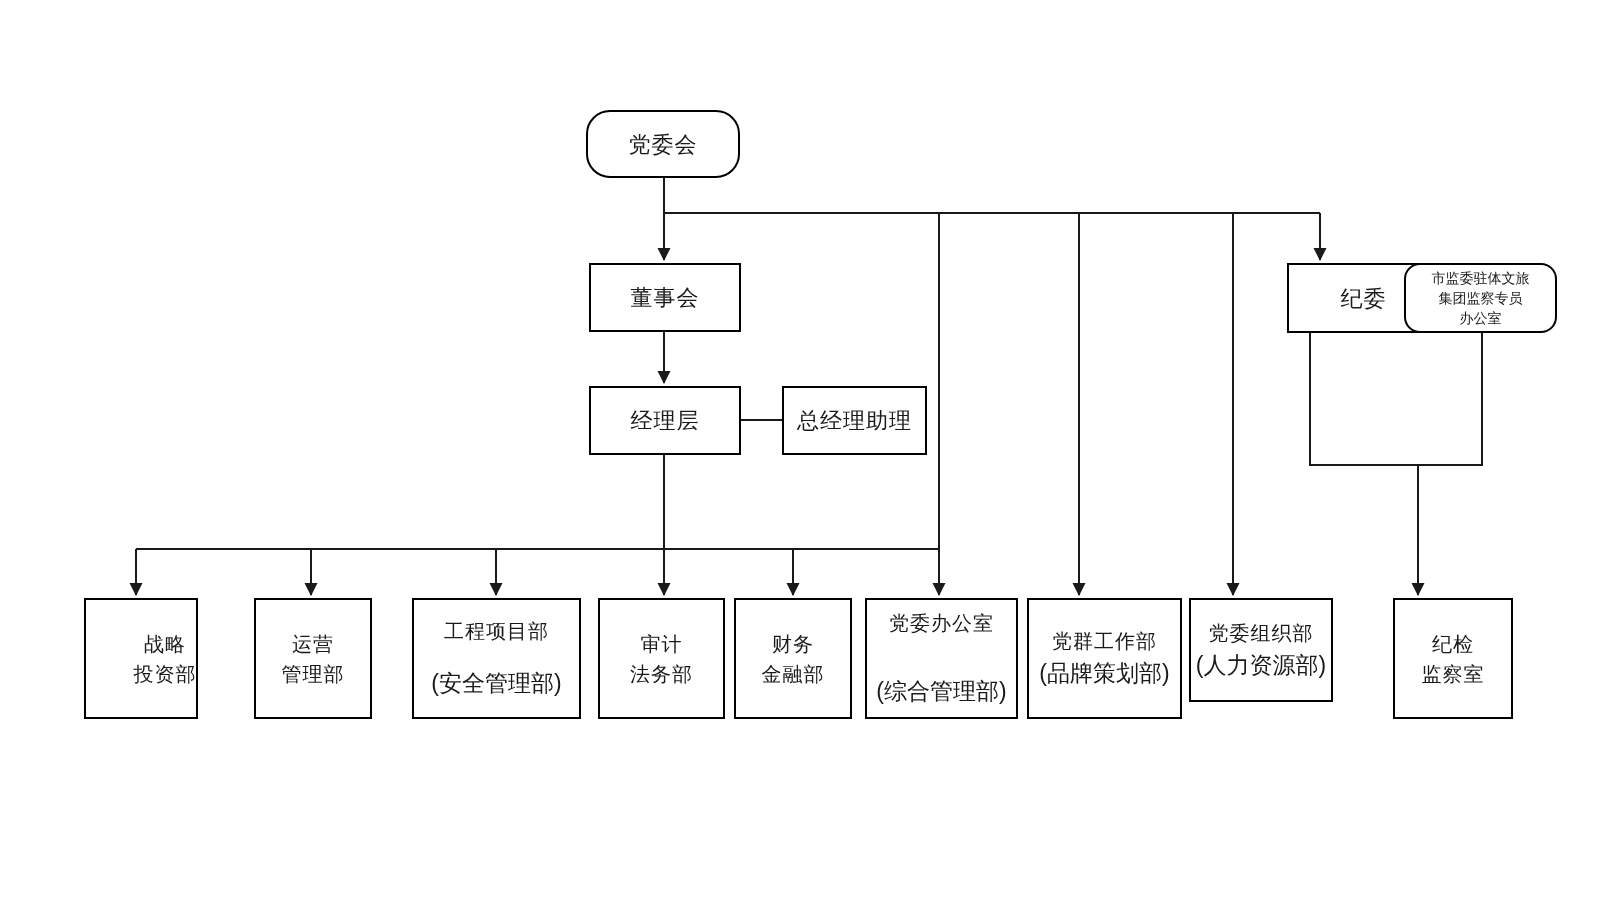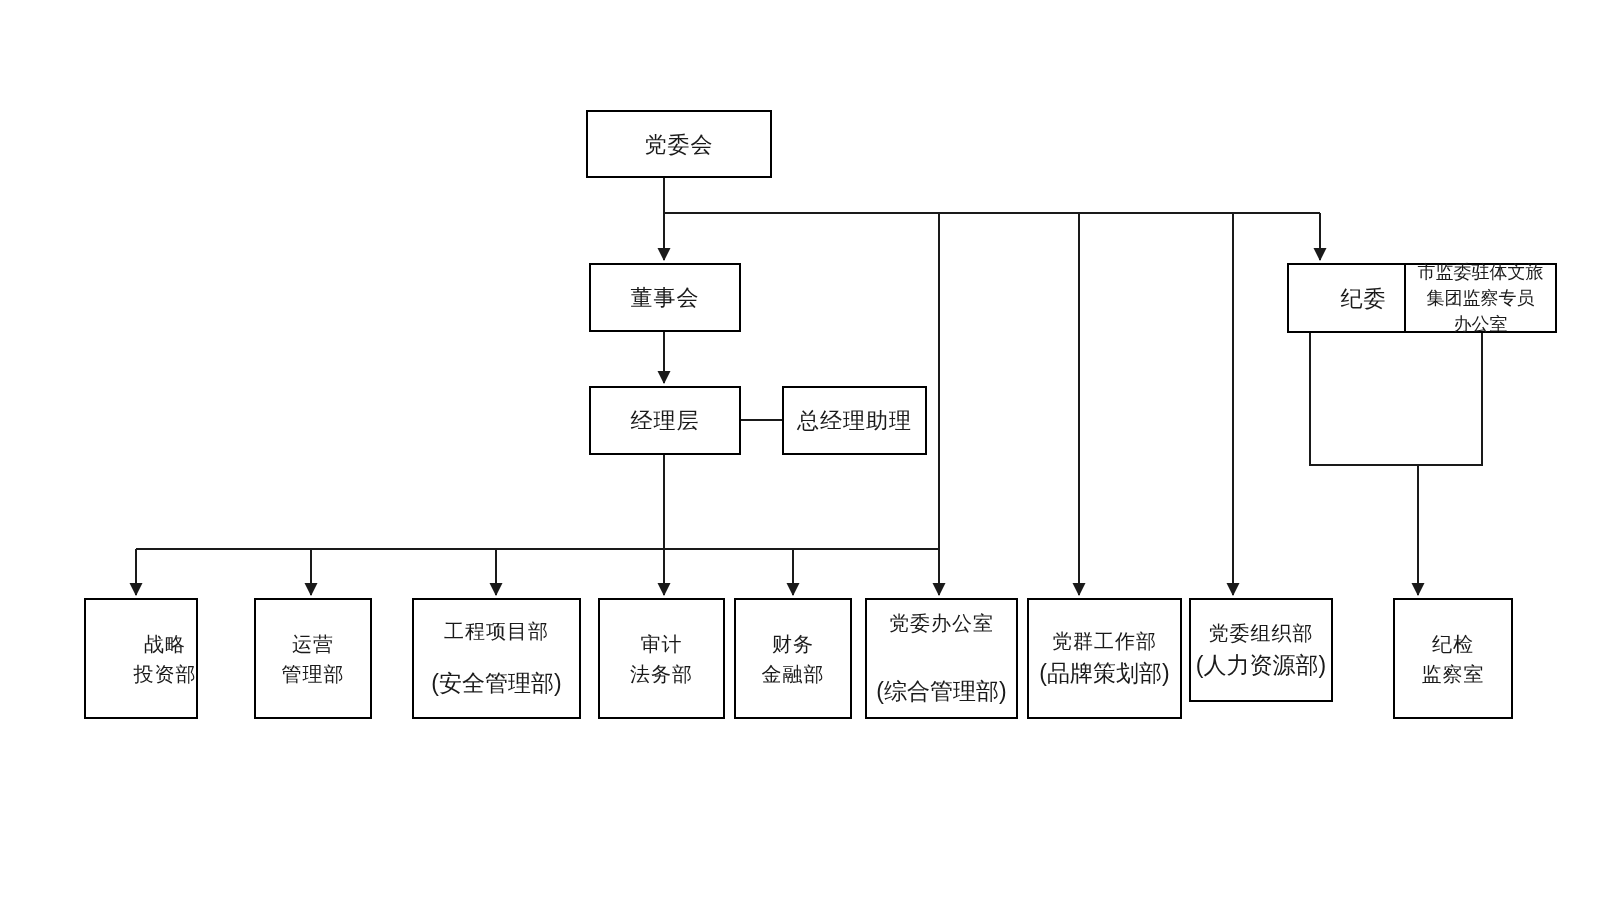--- a/index.html
+++ b/index.html
@@ -39,21 +39,21 @@
     text-align: center;
     letter-spacing: 1px;
   }
   .node .ln {
     display: block;
     line-height: 1.5;
     white-space: nowrap;
   }
   .fs22 { font-size: 22px; }
   .fs20 { font-size: 20px; }
-  .fs14 { font-size: 18px; letter-spacing: 0; }
+  .fs14 { font-size: 14px; letter-spacing: 0; border-radius: 16px; }
   .fs14 .ln { line-height: 1.45; }
   .paren { font-size: 23px; letter-spacing: 0; }
 </style>
 </head>
 <body>
 
 <div class="canvas">
 
   <svg class="wires" viewBox="0 0 1602 902" xmlns="http://www.w3.org/2000/svg">
     <defs>
@@ -75,21 +75,21 @@
     <line x1="136" y1="549" x2="136" y2="595" marker-end="url(#ah)"></line>
     <line x1="311" y1="549" x2="311" y2="595" marker-end="url(#ah)"></line>
     <line x1="496" y1="549" x2="496" y2="595" marker-end="url(#ah)"></line>
     <line x1="793" y1="549" x2="793" y2="595" marker-end="url(#ah)"></line>
     <line x1="1310" y1="333" x2="1310" y2="466"></line>
     <line x1="1482" y1="333" x2="1482" y2="466"></line>
     <line x1="1310" y1="465" x2="1482" y2="465"></line>
     <line x1="1418" y1="465" x2="1418" y2="595" marker-end="url(#ah)"></line>
   </svg>
 
-  <div class="node fs22" style="left:586px; top:110px; width:186px; height:68px;">
+  <div class="node fs22" style="left:586px; top:110px; width:154px; height:68px;border-radius:24px;">
     <span class="ln">党委会</span>
   </div>
 
   <div class="node fs22" style="left:589px; top:263px; width:152px; height:69px;text-align:center;">
     <span class="ln">董事会</span>
   </div>
 
   <div class="node fs22" style="left:589px; top:386px; width:152px; height:69px;">
     <span class="ln">经理层</span>
   </div>

